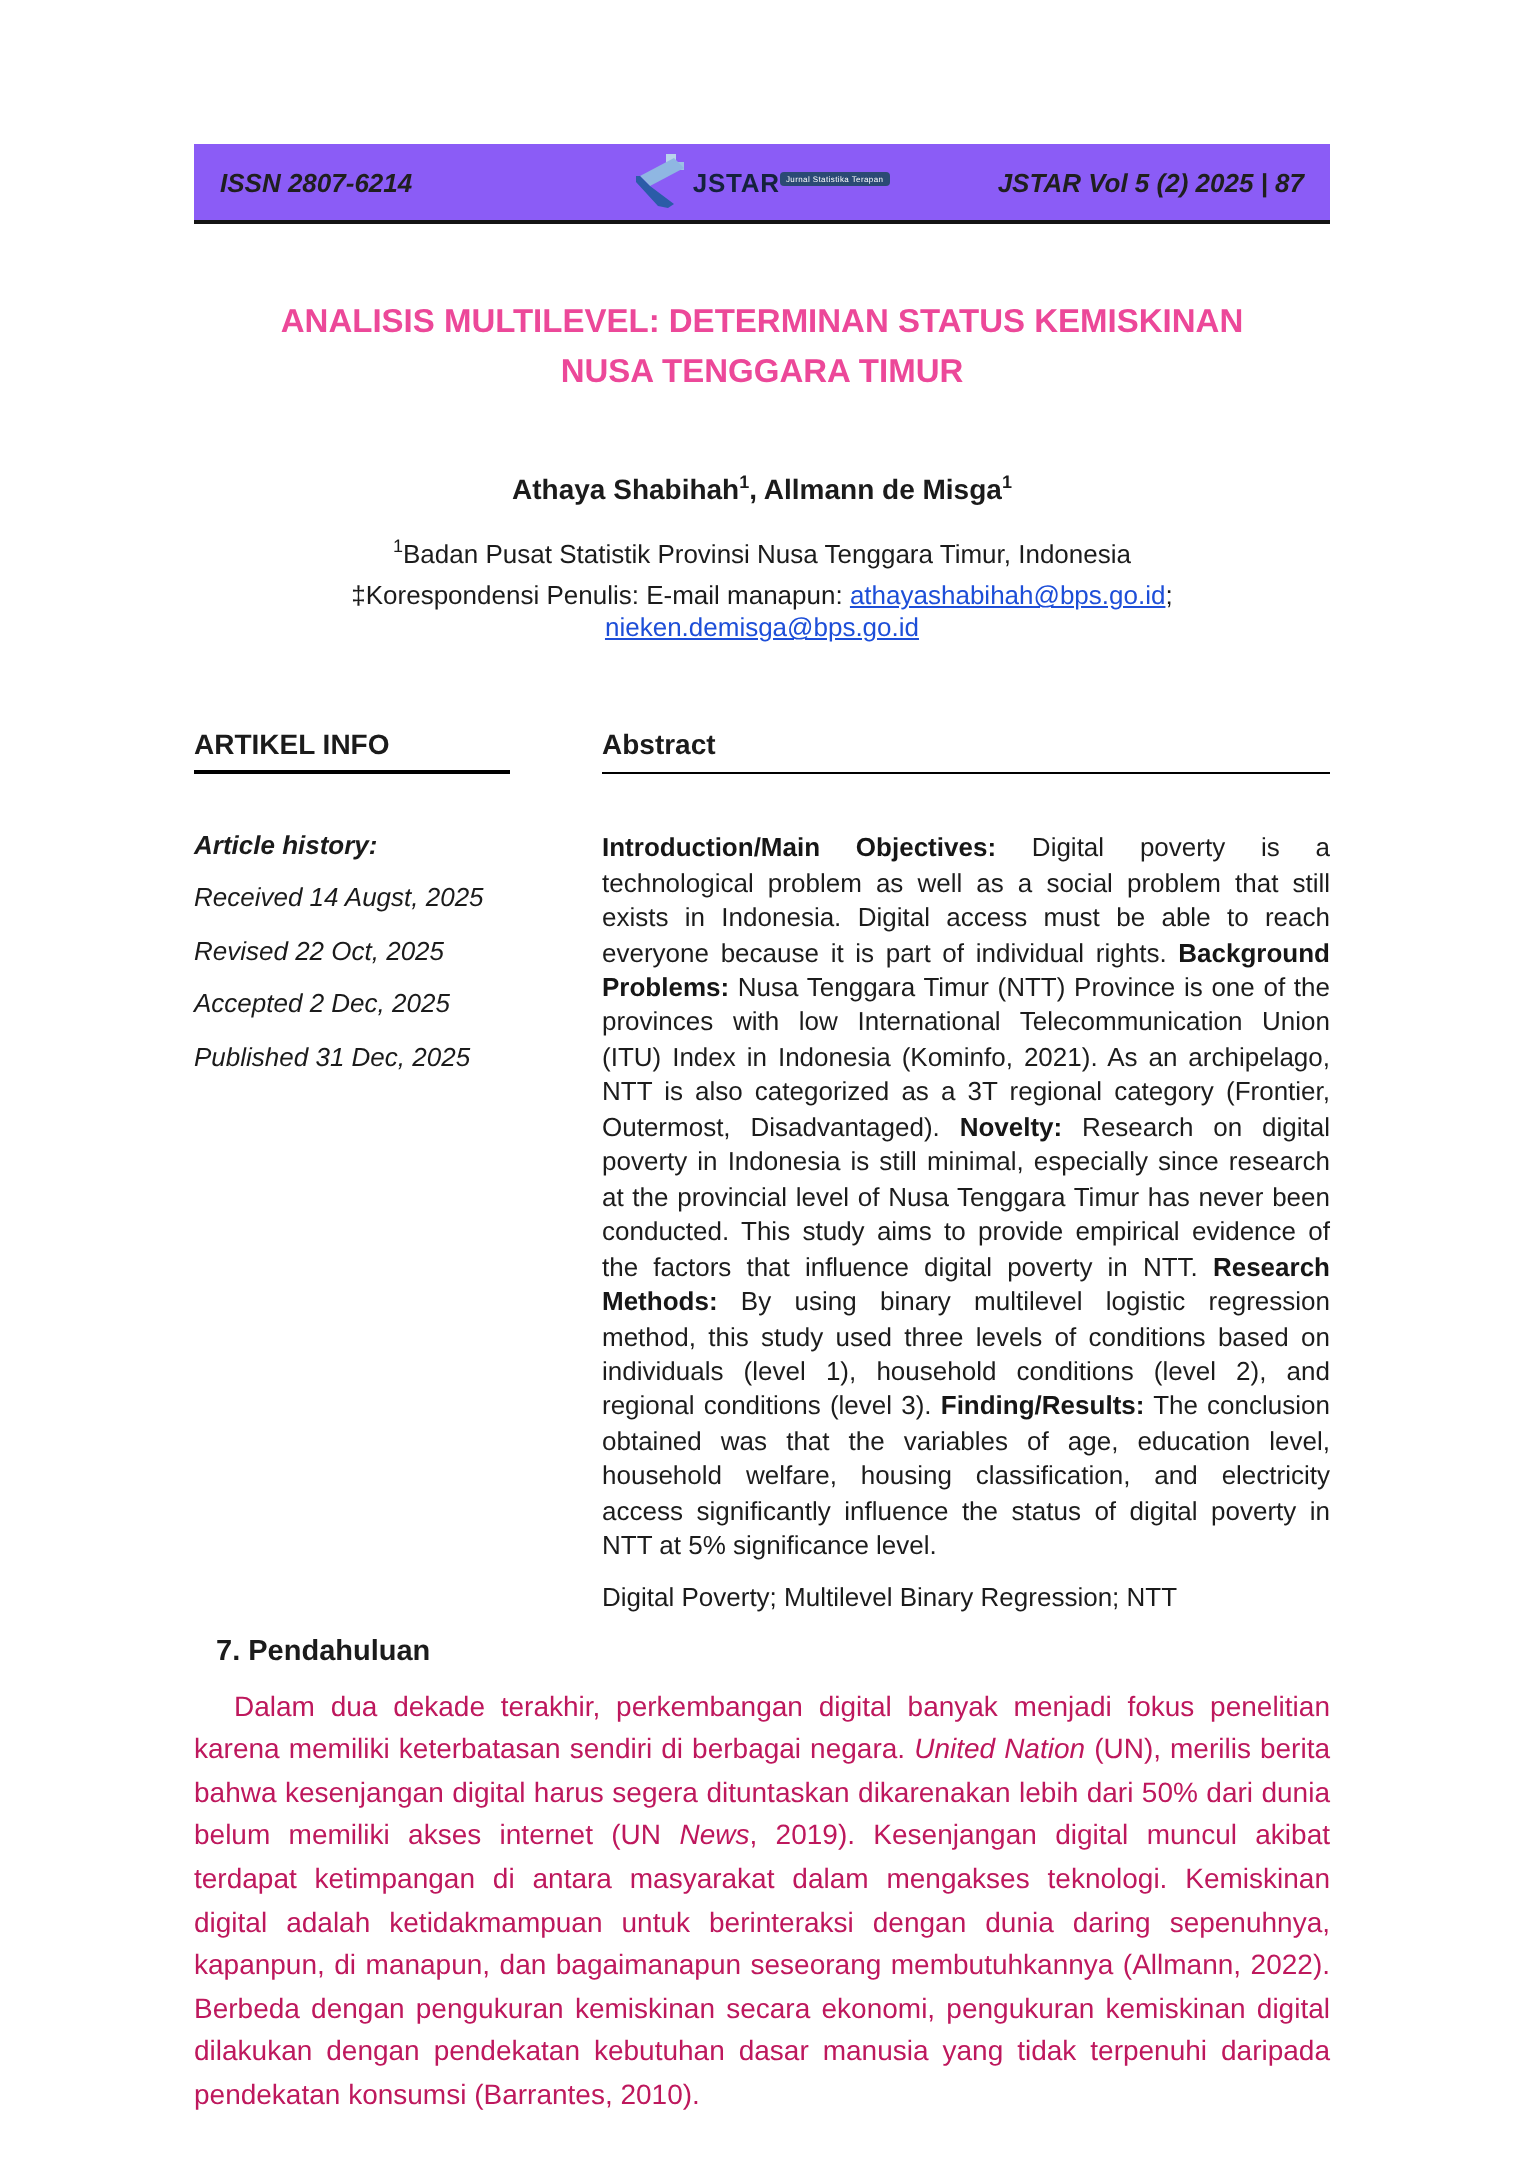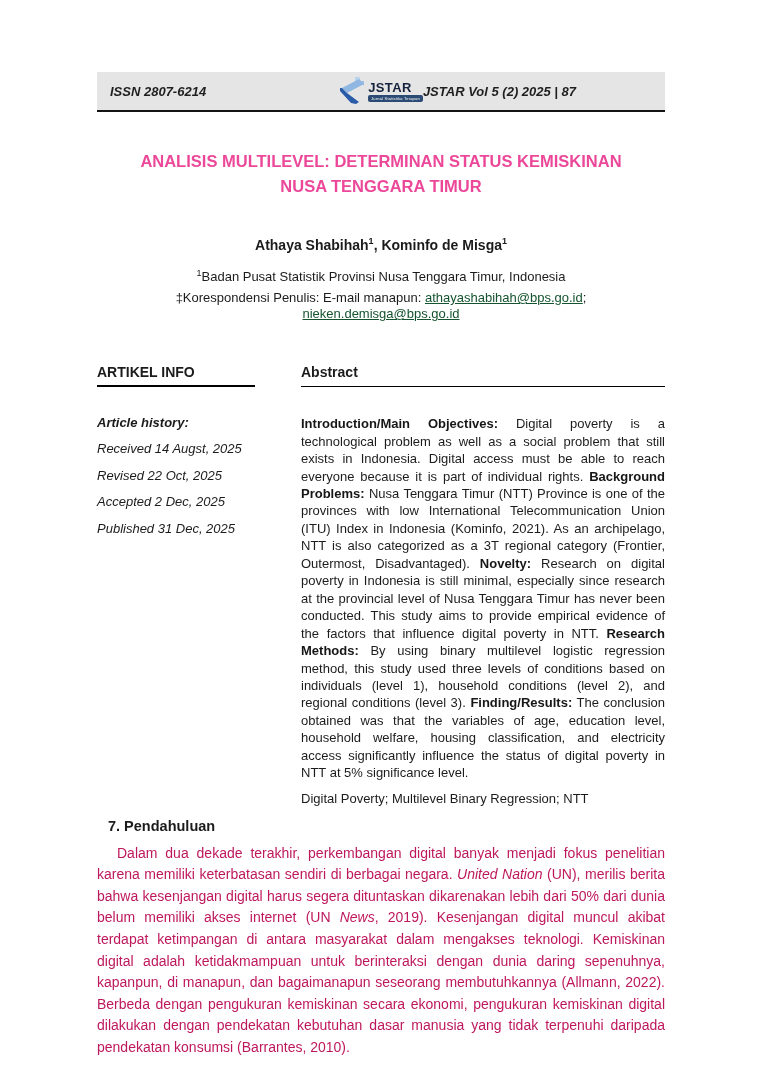--- a/index.html
+++ b/index.html
@@ -4,42 +4,42 @@
 <style>
   html,body { margin:0; padding:0; background:#ffffff; }
   .page {
     position:relative; width:758px; height:1079px; background:#ffffff;
     font-family:"Liberation Sans", sans-serif; color:#1b1b1b; overflow:hidden;
   }
   .content { position:absolute; left:97px; top:72px; width:568px; }
 
   
   .band {
-    box-sizing:border-box; height:40px; background:#e5e5e5;
+    box-sizing:border-box; height:40px; background:#8b5cf6;
     border-bottom:2.5px solid #141414;
     display:flex; align-items:center; padding:0 13px;
   }
   .band .side { flex:1; font-size:13px; font-weight:bold; font-style:italic; color:#1f1f1f; }
-  .band .side.right { }
+  .band .side.right { text-align:right; }
   .logo { display:flex; align-items:center; gap:3px; }
   .logo svg { display:block; }
-  .logo-textcol { display:flex; flex-direction:column; align-items:flex-start; }
+  .logo-textcol { display:flex; flex-direction:row; align-items:flex-start; }
   .logo-word { font-size:13px; font-weight:bold; letter-spacing:0.4px; color:#15223d; line-height:13px; }
   .logo-tag {
     background:#2b4a74; color:#ffffff; font-size:4px; line-height:5px;
     padding:1px 3px; border-radius:2px; margin-top:1px; letter-spacing:0.2px;
   }
 
   
   .title { margin-top:37px; text-align:center; font-weight:bold; font-size:16.5px; line-height:24.6px; color:#ec4899; }
   .authors { margin-top:35px; text-align:center; font-weight:bold; font-size:14px; line-height:16px; }
   .authors sup, .affil sup { font-size:9px; }
   .affil { margin-top:12px; text-align:center; font-size:13px; line-height:16px; }
   .corresp { margin-top:5px; text-align:center; font-size:13px; line-height:16px; }
-  .email { color:#14532d; text-decoration:underline; cursor:pointer; }
+  .email { color:#1d4ed8; text-decoration:underline; cursor:pointer; }
 
   
   .info { margin-top:42px; }
   .info-head, .info-body { display:flex; gap:27px;justify-content:center; }
   .col-left { width:158px; flex:0 0 158px; }
   .col-right { flex:1; min-width:0;margin-left:19px; }
   .head-left { font-weight:bold; font-size:14px; padding-bottom:5px; border-bottom:2.5px solid #000; }
   .head-right { font-weight:bold; font-size:14px; padding-bottom:5px; border-bottom:1.5px solid #000; }
   .info-body { margin-top:28px; }
   .hist-head { font-weight:bold; font-style:italic; font-size:13px; line-height:16px; margin-bottom:10px; }
@@ -82,21 +82,21 @@
       </span>
       <span class="side right">JSTAR Vol 5 (2) 2025 | 87</span>
     </div>
 
     <div class="title">
       <span style="display:block">ANALISIS MULTILEVEL: DETERMINAN STATUS KEMISKINAN</span>
       <span style="display:block">NUSA TENGGARA TIMUR</span>
     </div>
 
     <div class="authors">
-      <span>Athaya Shabihah</span><sup>1</sup><span>, </span><span>Kominfo de Misga</span><sup>1</sup>
+      <span>Athaya Shabihah</span><sup>1</sup><span>, </span><span>Allmann de Misga</span><sup>1</sup>
     </div>
 
     <div class="affil">
       <sup>1</sup><span>Badan Pusat Statistik Provinsi Nusa Tenggara Timur, Indonesia</span>
     </div>
     <div class="corresp">
       <span>‡Korespondensi Penulis: E-mail manapun: </span><a class="email">athayashabihah@bps.go.id</a><span>; </span><a class="email">nieken.demisga@bps.go.id</a>
     </div>
 
     <div class="info">

